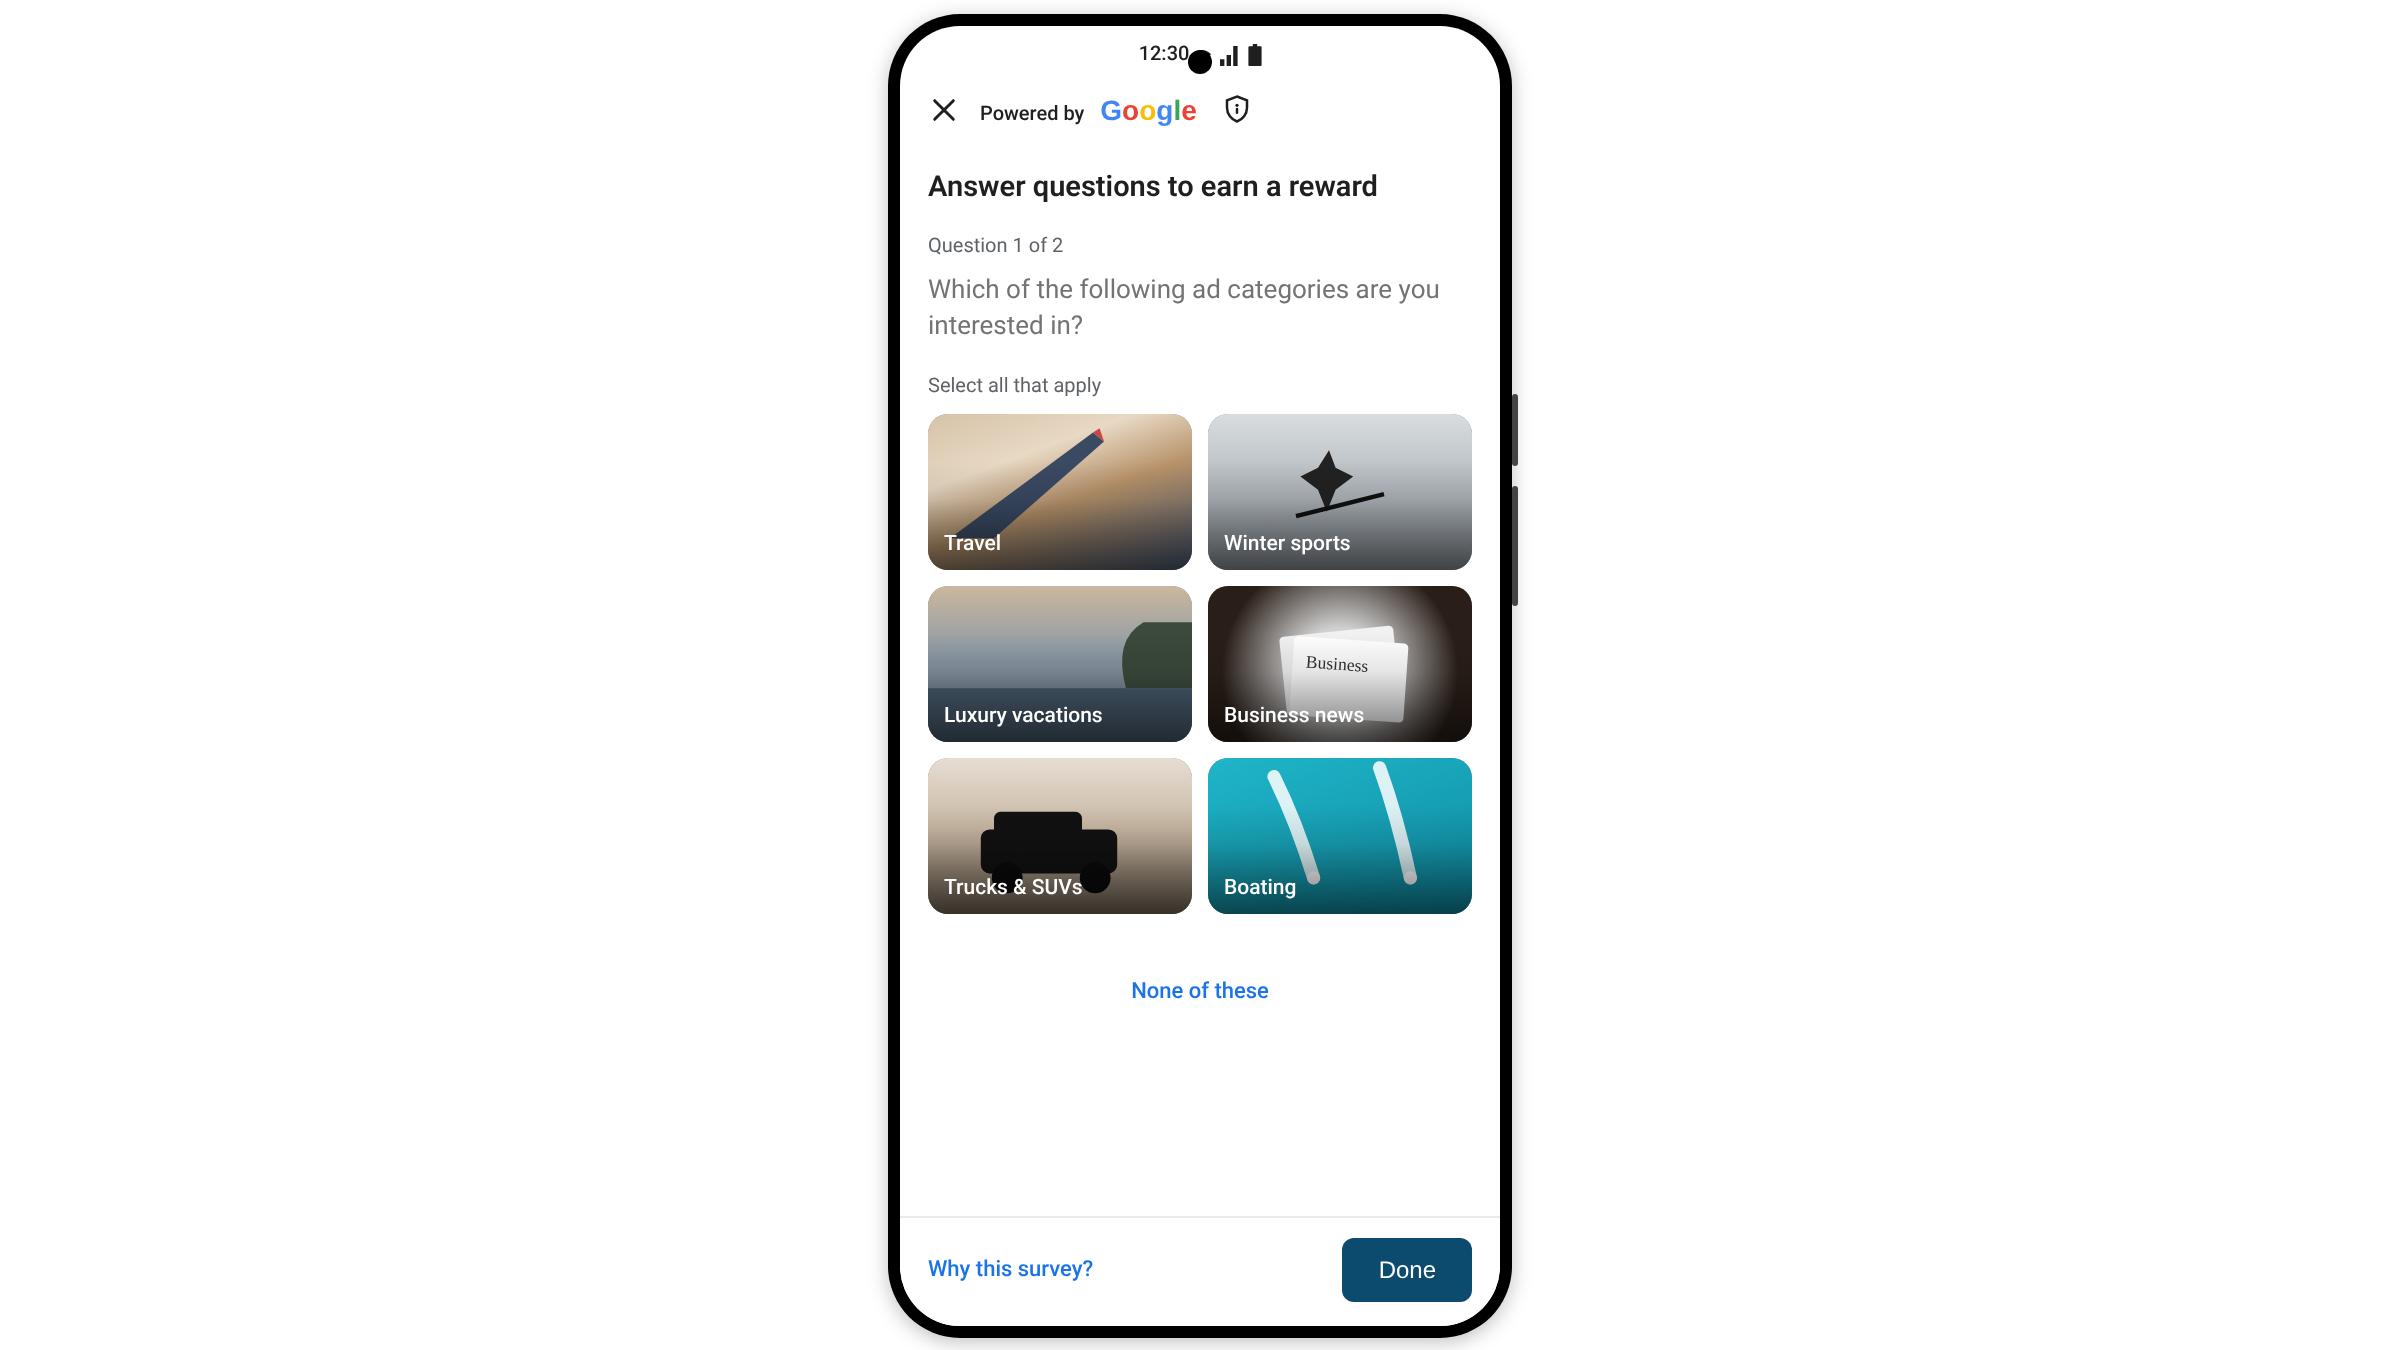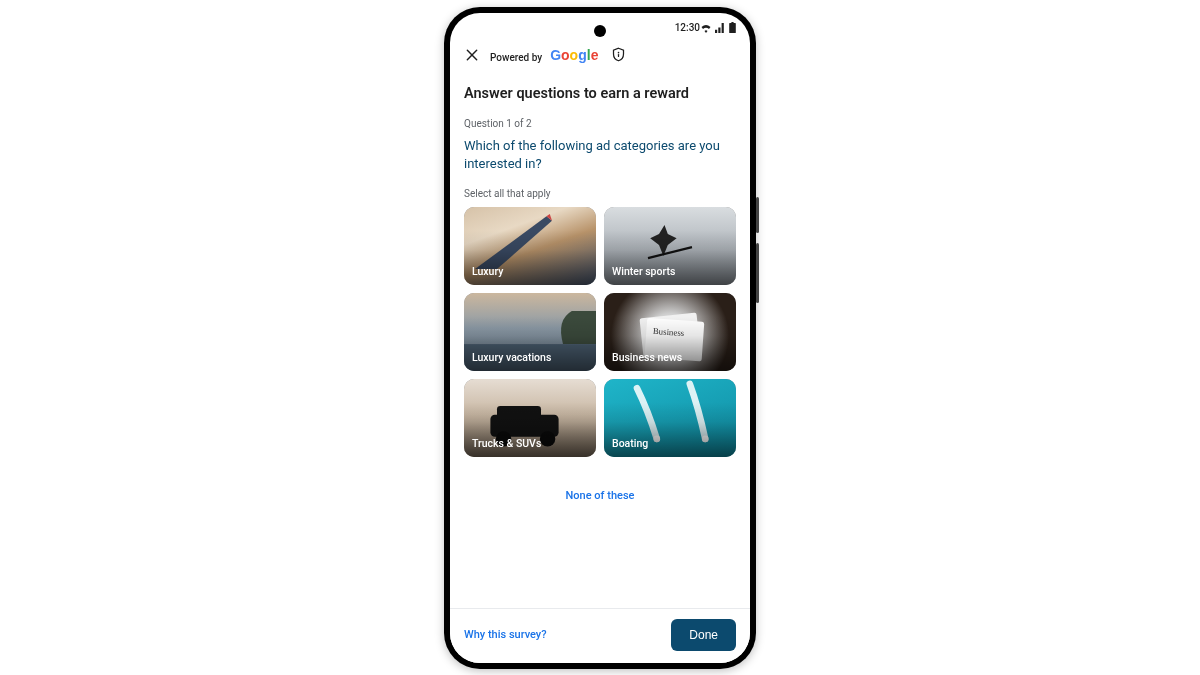--- a/index.html
+++ b/index.html
@@ -3,38 +3,38 @@
 <meta charset="utf-8">
 <style>
   html,body{margin:0;padding:0;width:1200px;height:675px;background:#fff;font-family:-apple-system,BlinkMacSystemFont,"Segoe UI",Roboto,Arial,sans-serif;overflow:hidden}
   .stage{width:1200px;height:675px;display:flex;align-items:center;justify-content:center}
   .phone{position:relative;width:300px;height:650px;border-radius:36px;background:#000;padding:6px;box-shadow:0 2px 10px rgba(0,0,0,.25)}
   .screen{position:relative;width:100%;height:100%;border-radius:30px;background:#fff;overflow:hidden}
   .side-btn{position:absolute;right:-3px;width:3px;background:#444;border-radius:2px}
   .side-btn.b1{top:190px;height:36px}
   .side-btn.b2{top:236px;height:60px}
   .camera{position:absolute;top:12px;left:50%;transform:translateX(-50%);width:12px;height:12px;background:#000;border-radius:50%;z-index:5}
-  .status-bar{display:flex;justify-content:flex-end;align-items:center;height:30px;padding:0 14px;font-size:10px;color:#1f1f1f;font-weight:500}
+  .status-bar{display:flex;justify-content:center;align-items:center;height:30px;padding:0 14px;font-size:10px;color:#1f1f1f;font-weight:500}
   .status-icons{display:flex;gap:3px;align-items:center}
   .status-icons svg{display:block}
   .app-bar{display:flex;align-items:center;gap:10px;padding:4px 14px 8px 14px}
   .close-icon{width:16px;height:16px;display:flex;align-items:center;justify-content:center;cursor:pointer}
   .powered{font-size:10px;color:#1f1f1f;font-weight:500;display:flex;align-items:flex-end;gap:8px}
   .google-logo{font-family:Arial,sans-serif;font-weight:700;font-size:14px}
   .google-logo span:nth-child(1){color:#4285F4}
   .google-logo span:nth-child(2){color:#EA4335}
   .google-logo span:nth-child(3){color:#FBBC05}
   .google-logo span:nth-child(4){color:#4285F4}
   .google-logo span:nth-child(5){color:#34A853}
   .google-logo span:nth-child(6){color:#EA4335}
   .shield{width:16px;height:16px;display:flex;align-items:center;justify-content:center;margin-left:2px}
   .content{padding:6px 14px 0 14px}
   .title{font-size:14.5px;font-weight:600;color:#1f1f1f;margin:8px 0 16px 0}
   .qcount{font-size:10px;color:#5f6368;margin-bottom:8px}
-  .question{font-size:13px;color:#0c4a6e;line-height:1.45;margin-bottom:14px}
+  .question{font-size:13px;color:#737373;line-height:1.45;margin-bottom:14px}
   .hint{font-size:10px;color:#5f6368;margin-bottom:8px}
   .grid{display:grid;grid-template-columns:1fr 1fr;gap:8px}
   .card{position:relative;height:78px;border-radius:10px;overflow:hidden;cursor:pointer;background:#888}
   .card .img{position:absolute;inset:0}
   .card .overlay{position:absolute;inset:0;background:linear-gradient(to top,rgba(0,0,0,.55) 0%,rgba(0,0,0,.1) 45%,rgba(0,0,0,0) 70%)}
   .card .label{position:absolute;left:8px;bottom:7px;color:#fff;font-size:10.5px;font-weight:500}
   .none{text-align:center;color:#1a73e8;font-size:11px;padding:32px 0 10px 0;cursor:pointer;font-weight:500}
   .footer{position:absolute;bottom:0;left:0;right:0;display:flex;justify-content:space-between;align-items:center;padding:10px 14px 12px 14px;border-top:1px solid #e8eaed;background:#fff}
   .why{color:#1a73e8;font-size:11px;font-weight:500;cursor:pointer}
   .done{background:#0c4a6e;color:#fff;font-size:12px;font-weight:500;border:none;border-radius:6px;padding:9px 18px;cursor:pointer}
@@ -99,21 +99,21 @@
         <div class="grid">
 
           <div class="card">
             <div class="img c-travel">
               <svg width="100%" height="100%" viewBox="0 0 120 78" preserveAspectRatio="xMidYMid slice">
                 <polygon points="10,60 75,12 80,16 30,60" fill="#3a4a63"></polygon>
                 <polygon points="75,12 80,16 78,10" fill="#c44"></polygon>
               </svg>
             </div>
             <div class="overlay"></div>
-            <div class="label">Luxury</div>
+            <div class="label">Travel</div>
           </div>
 
           <div class="card">
             <div class="img c-winter">
               <svg width="100%" height="100%" viewBox="0 0 120 78" preserveAspectRatio="xMidYMid slice">
                 <path d="M55 20 l3 8 l8 4 l-8 6 l-4 10 l-4 -10 l-8 -6 l8 -4 z" fill="#222"></path>
                 <line x1="40" y1="50" x2="80" y2="40" stroke="#111" stroke-width="2"></line>
               </svg>
             </div>
             <div class="overlay"></div>

